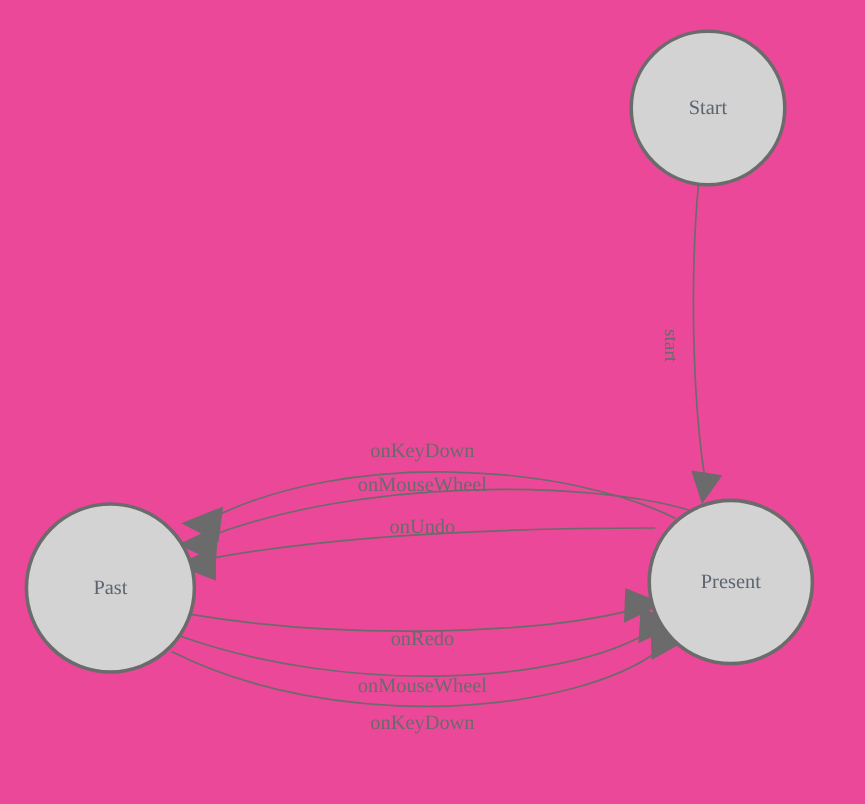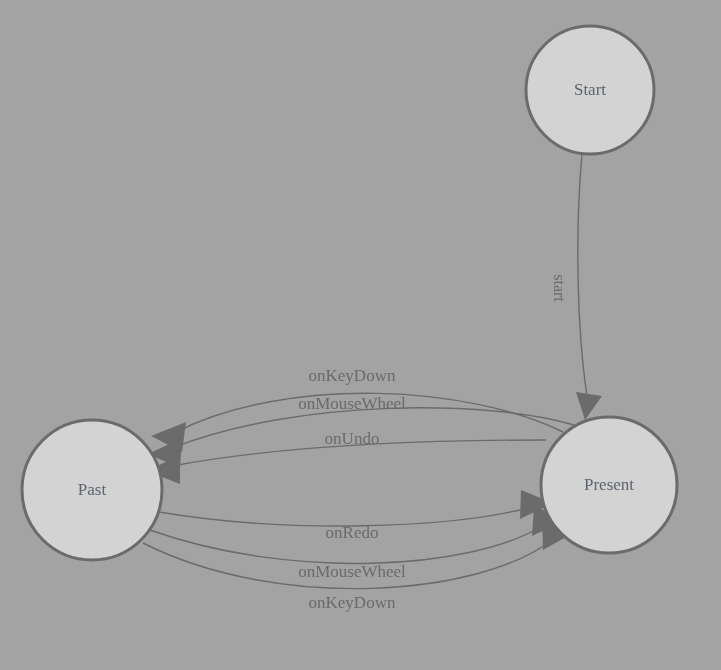--- a/index.html
+++ b/index.html
@@ -11,21 +11,21 @@
   body {
     width: 721px;
     height: 670px;
     overflow: hidden;
     font-family: "Liberation Serif", "DejaVu Serif", serif;
   }
   #diagram-root {
     position: relative;
     width: 721px;
     height: 670px;
-    background: #a3a3a3;
+    background: #ec4899;
   }
   svg#graph-canvas {
     position: absolute;
     top: 0;
     left: 0;
     width: 721px;
     height: 670px;
     display: block;
   }
   .node-shape {

